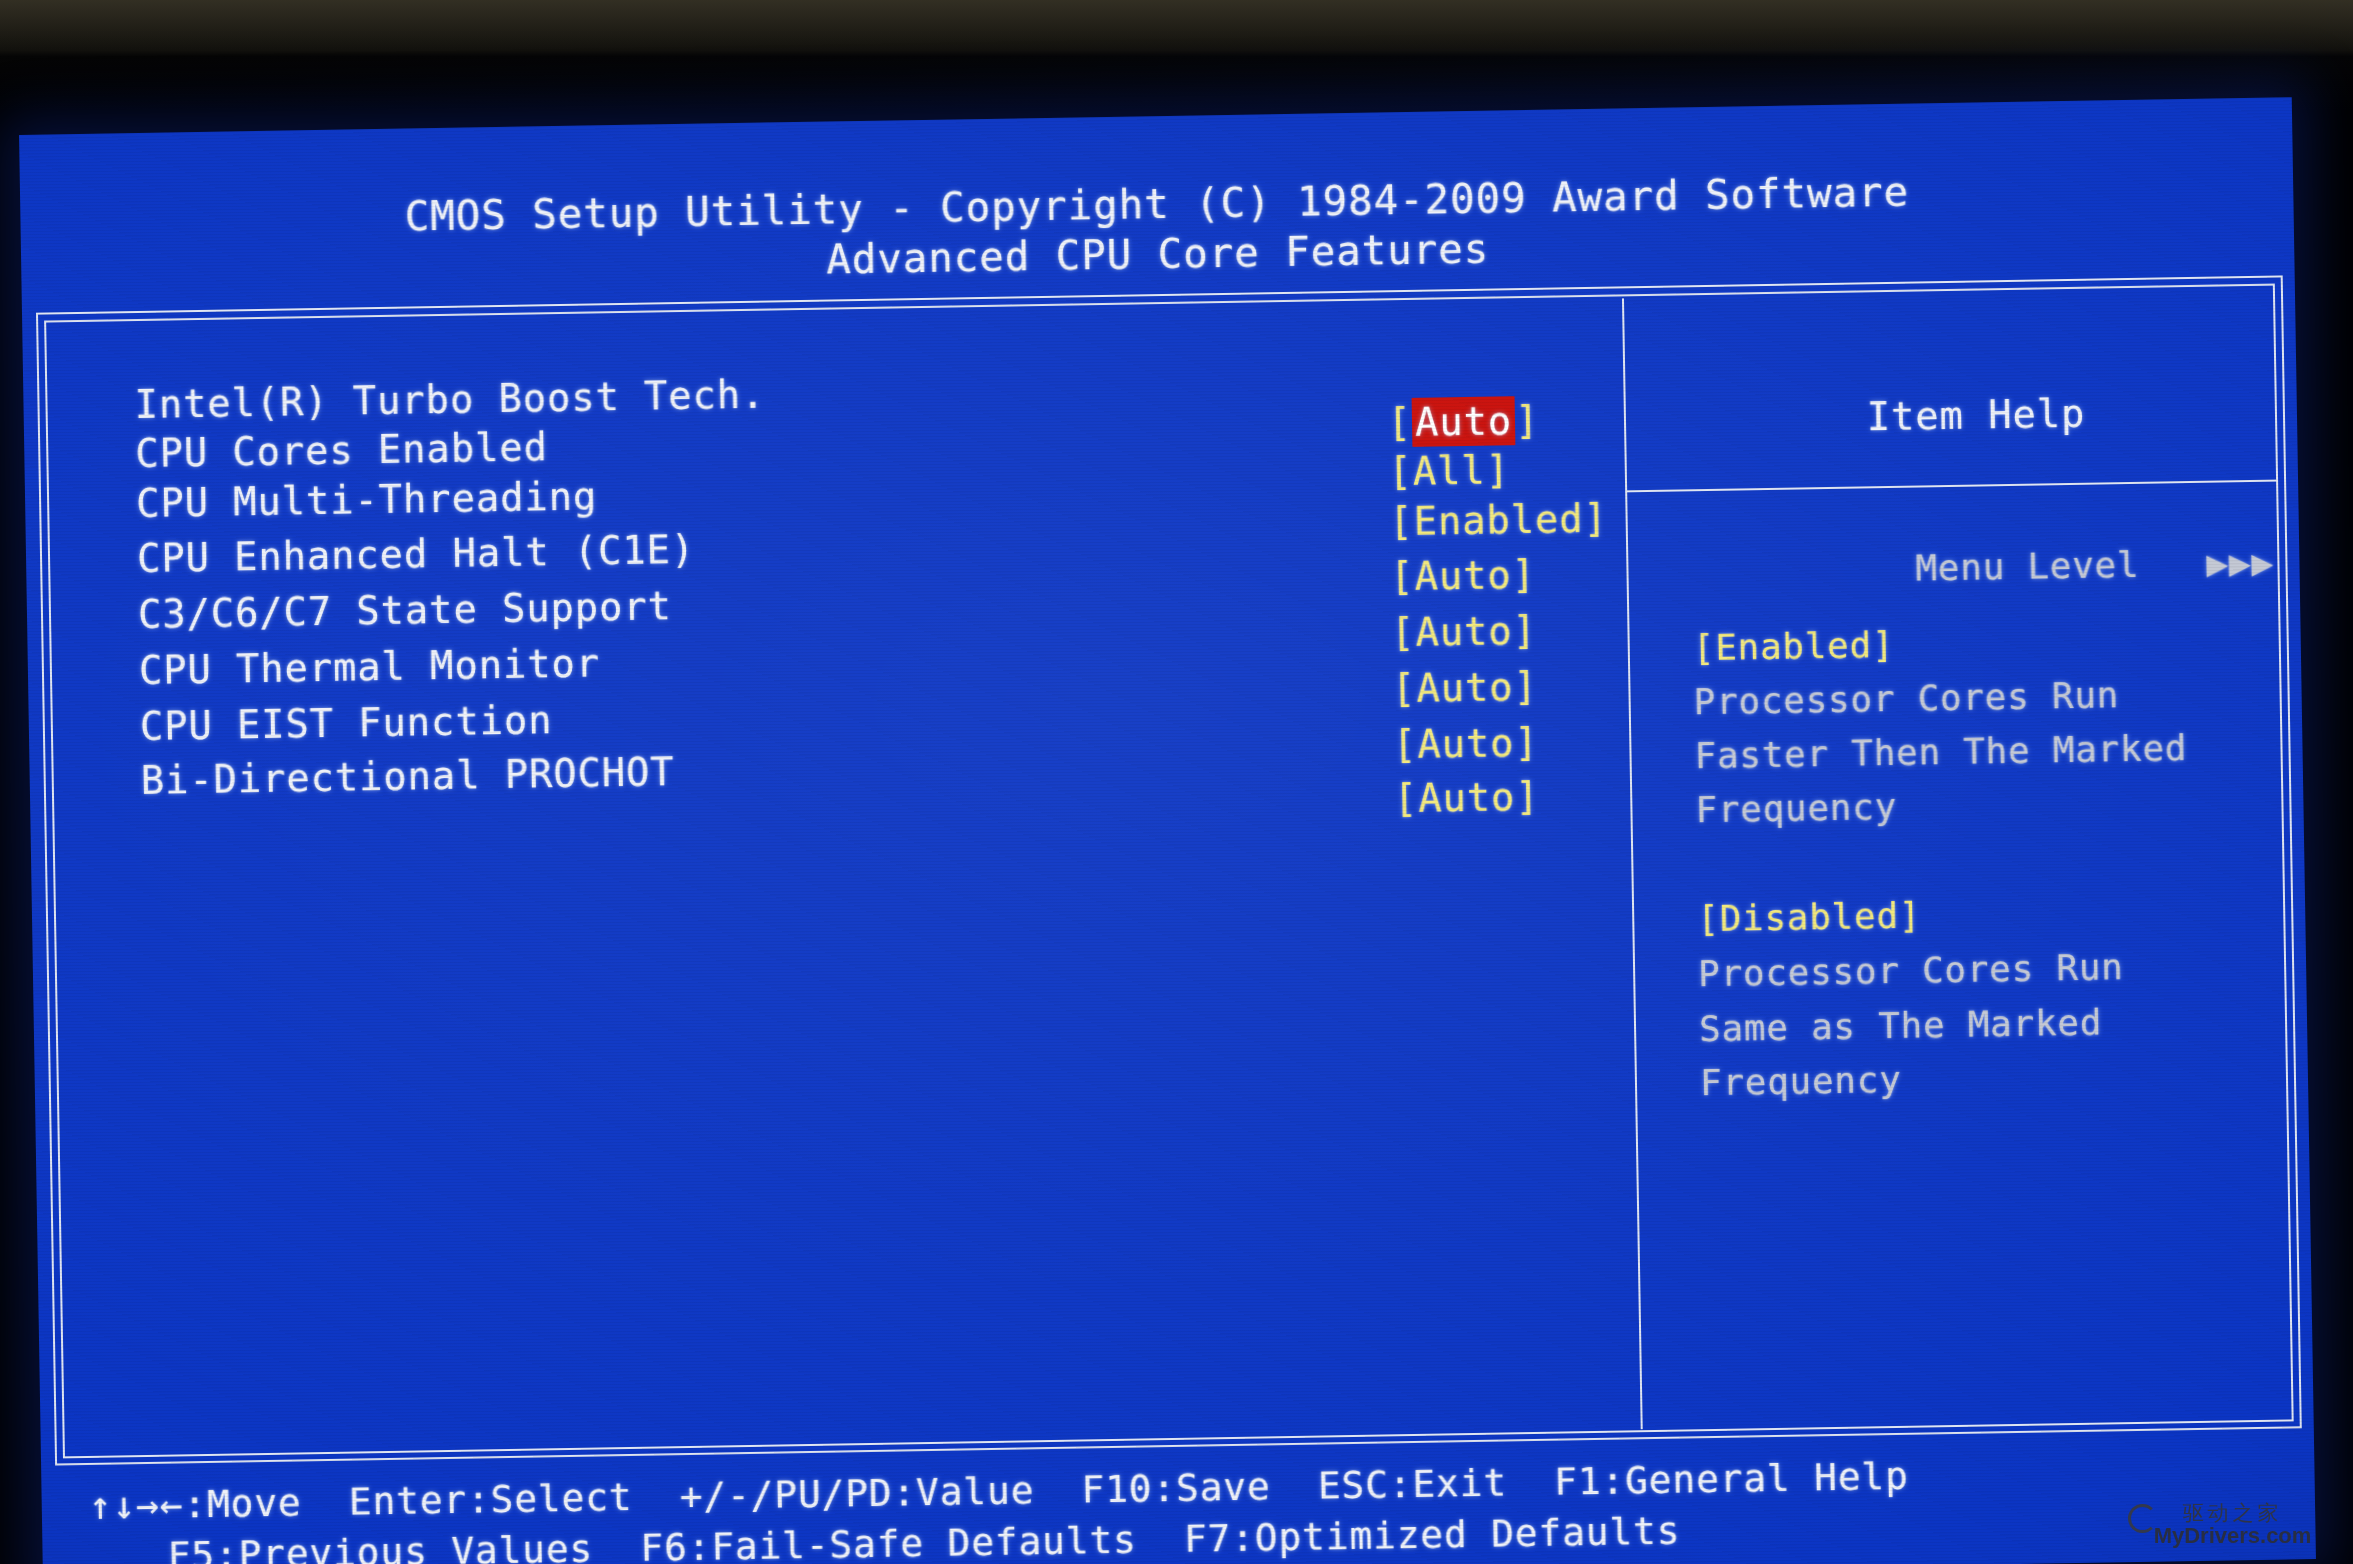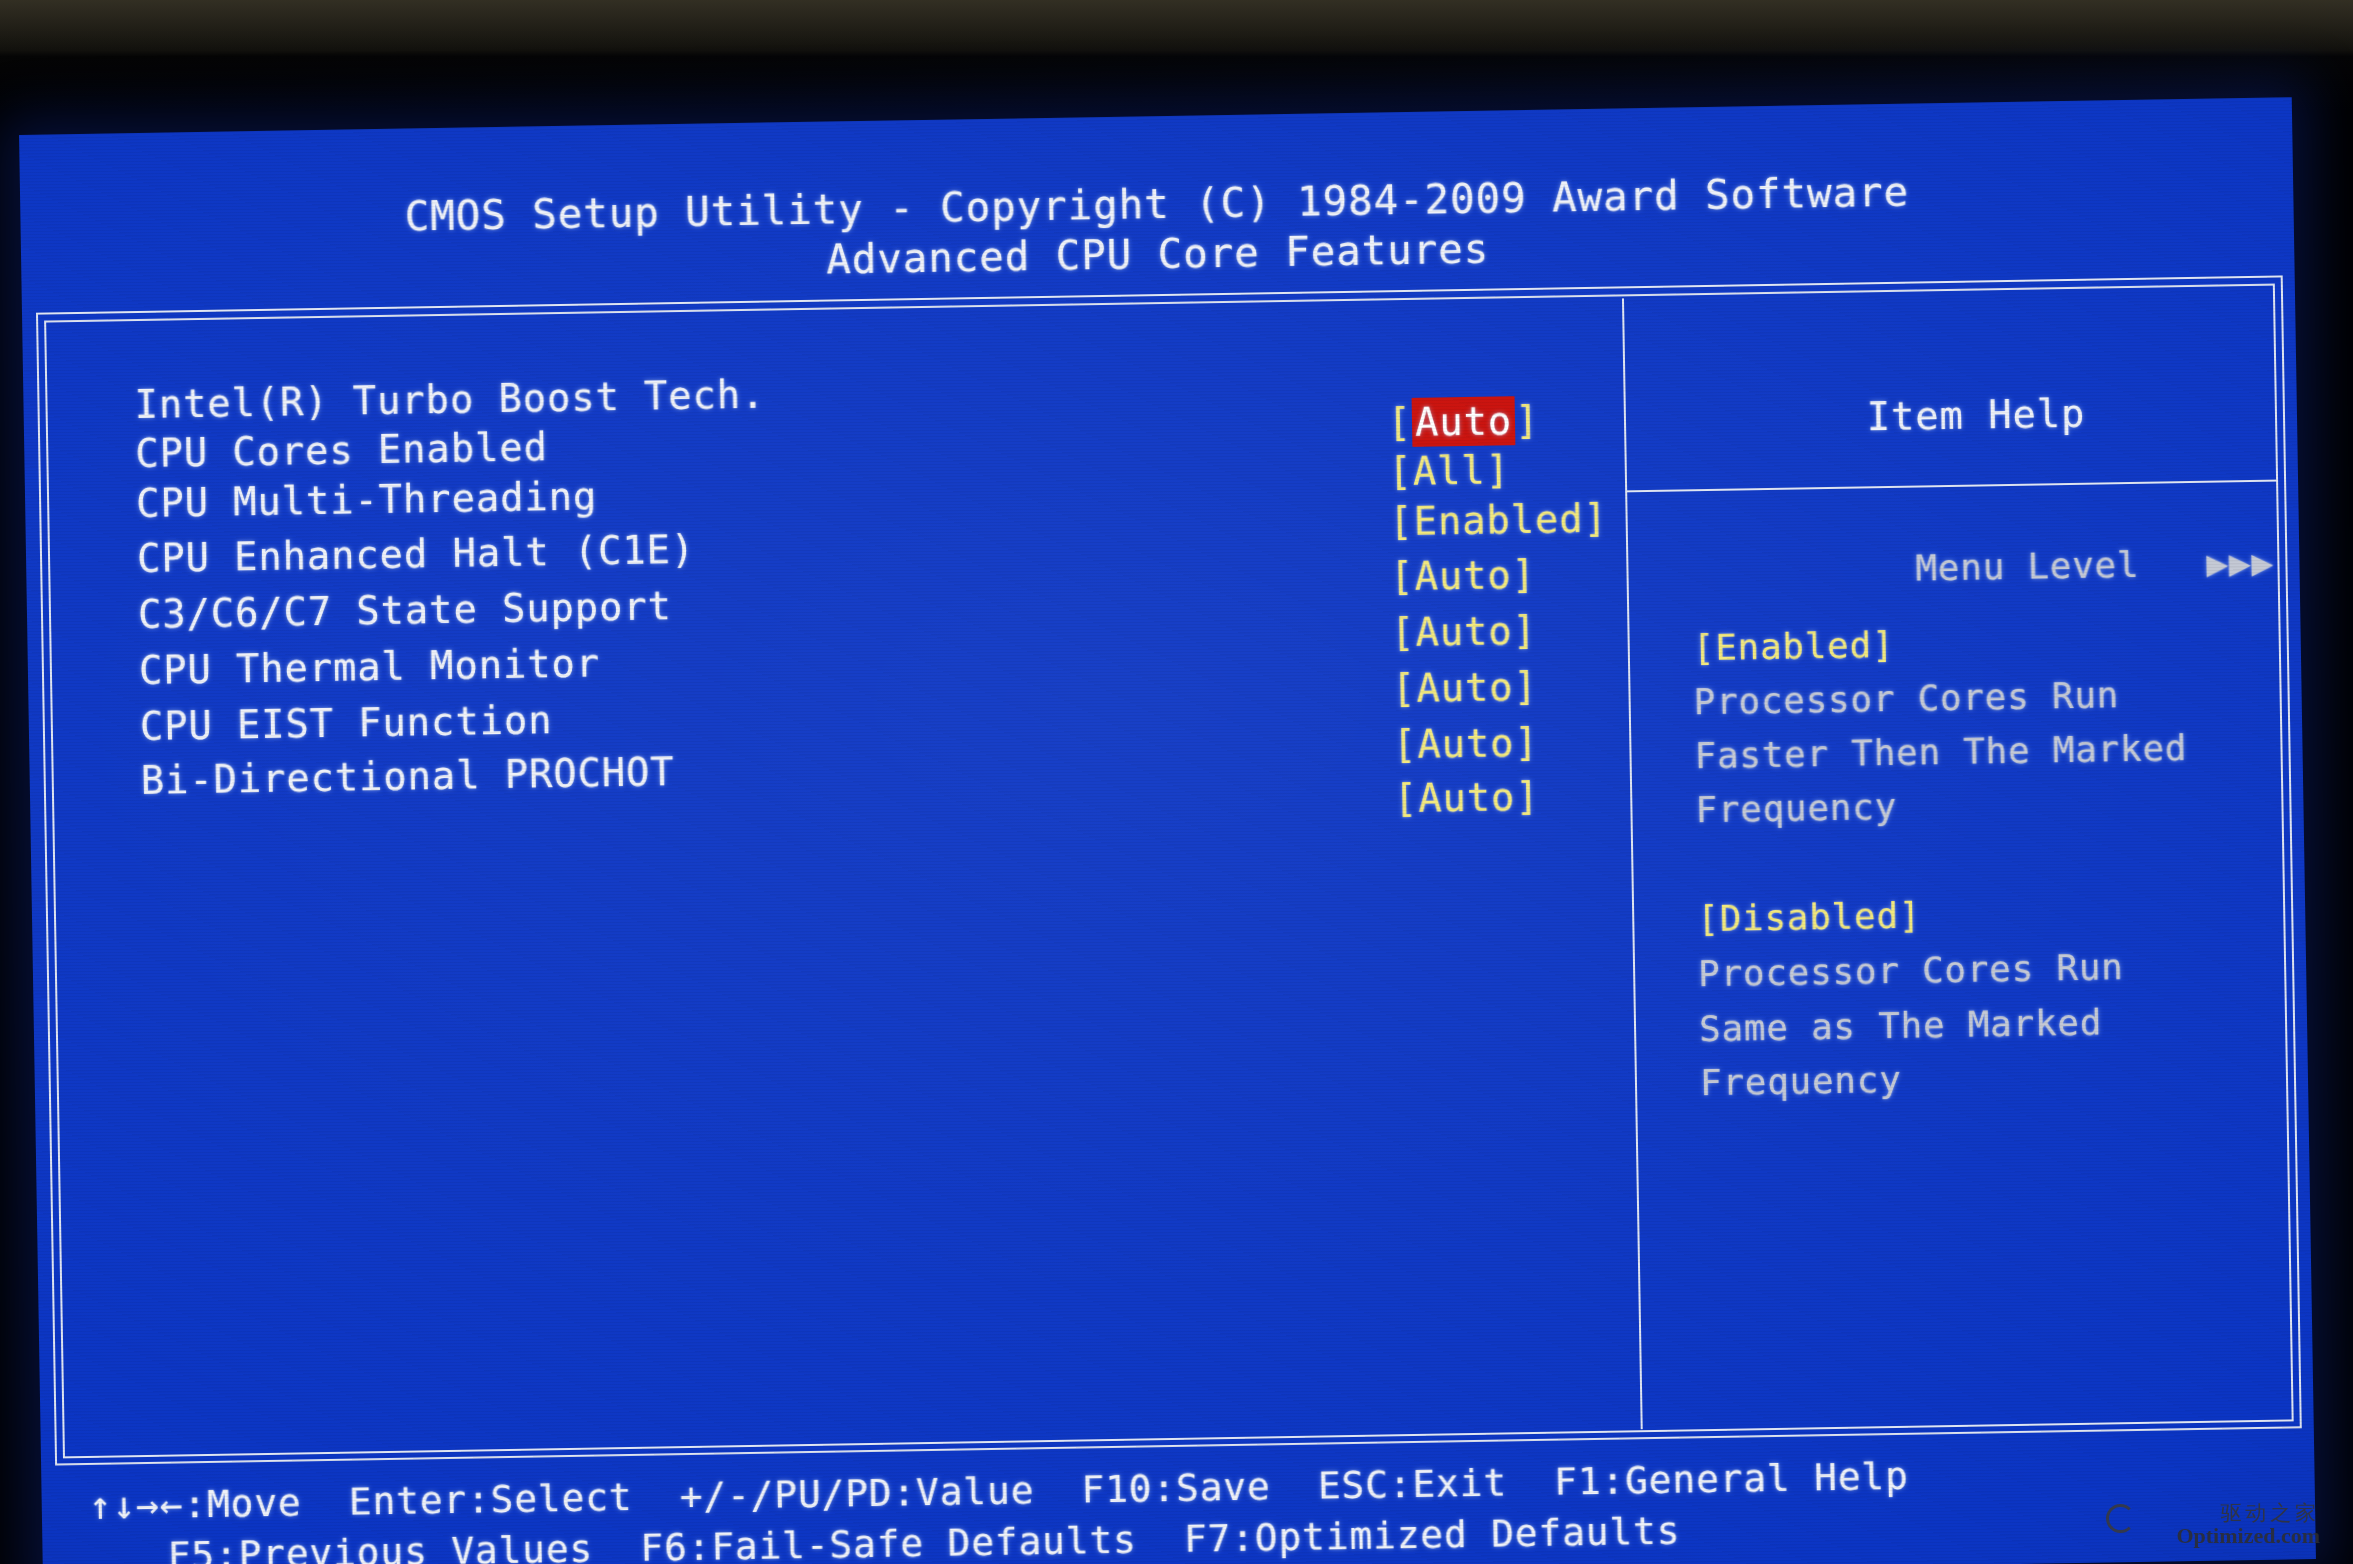--- a/index.html
+++ b/index.html
@@ -87,23 +87,23 @@
 
   
   #ih-title{left:1600px;width:704px;top:290px;text-align:center;font-size:39px;}
   .help{position:absolute;left:1665px;font-size:36px;line-height:1;}
 
   
   .foot{position:absolute;font-size:38px;white-space:pre;}
 
   
   #wm{
-    position:absolute;right:34px;bottom:4.7px;width:219px;height:58px;
-    color:#2b2b2b;font-family:Liberation Serif, serif;
-    text-align:right;line-height:1.05;opacity:.85;
+    position:absolute;right:12px;bottom:4.7px;width:219px;height:58px;
+    color:#2b2b2b;font-family:Liberation Sans, sans-serif;
+    text-align:center;line-height:1.05;opacity:.85;
   }
   #wm .cn{font-size:21px;letter-spacing:3.9px;display:block;color:#343434;}
   #wm .en{font-size:22px;font-weight:bold;display:block;color:#2e2e2e;}
   #wm .logo{
     position:absolute;left:4.7px;top:1.6px;width:23.5px;height:23.5px;border-radius:50%;
     border:3.1px solid #3a3a3a;border-right-color:transparent;
   }
 </style>
 </head>
 <body>
@@ -183,16 +183,16 @@
       </div>
 
       <div class="vig"></div>
       <div class="scan"></div>
     </div>
   </div>
 
   <div id="wm">
     <span class="logo"></span>
     <span class="cn">驱动之家</span>
-    <span class="en">Optimized.com</span>
+    <span class="en">MyDrivers.com</span>
   </div>
 </div>
 
 
 </body></html>

